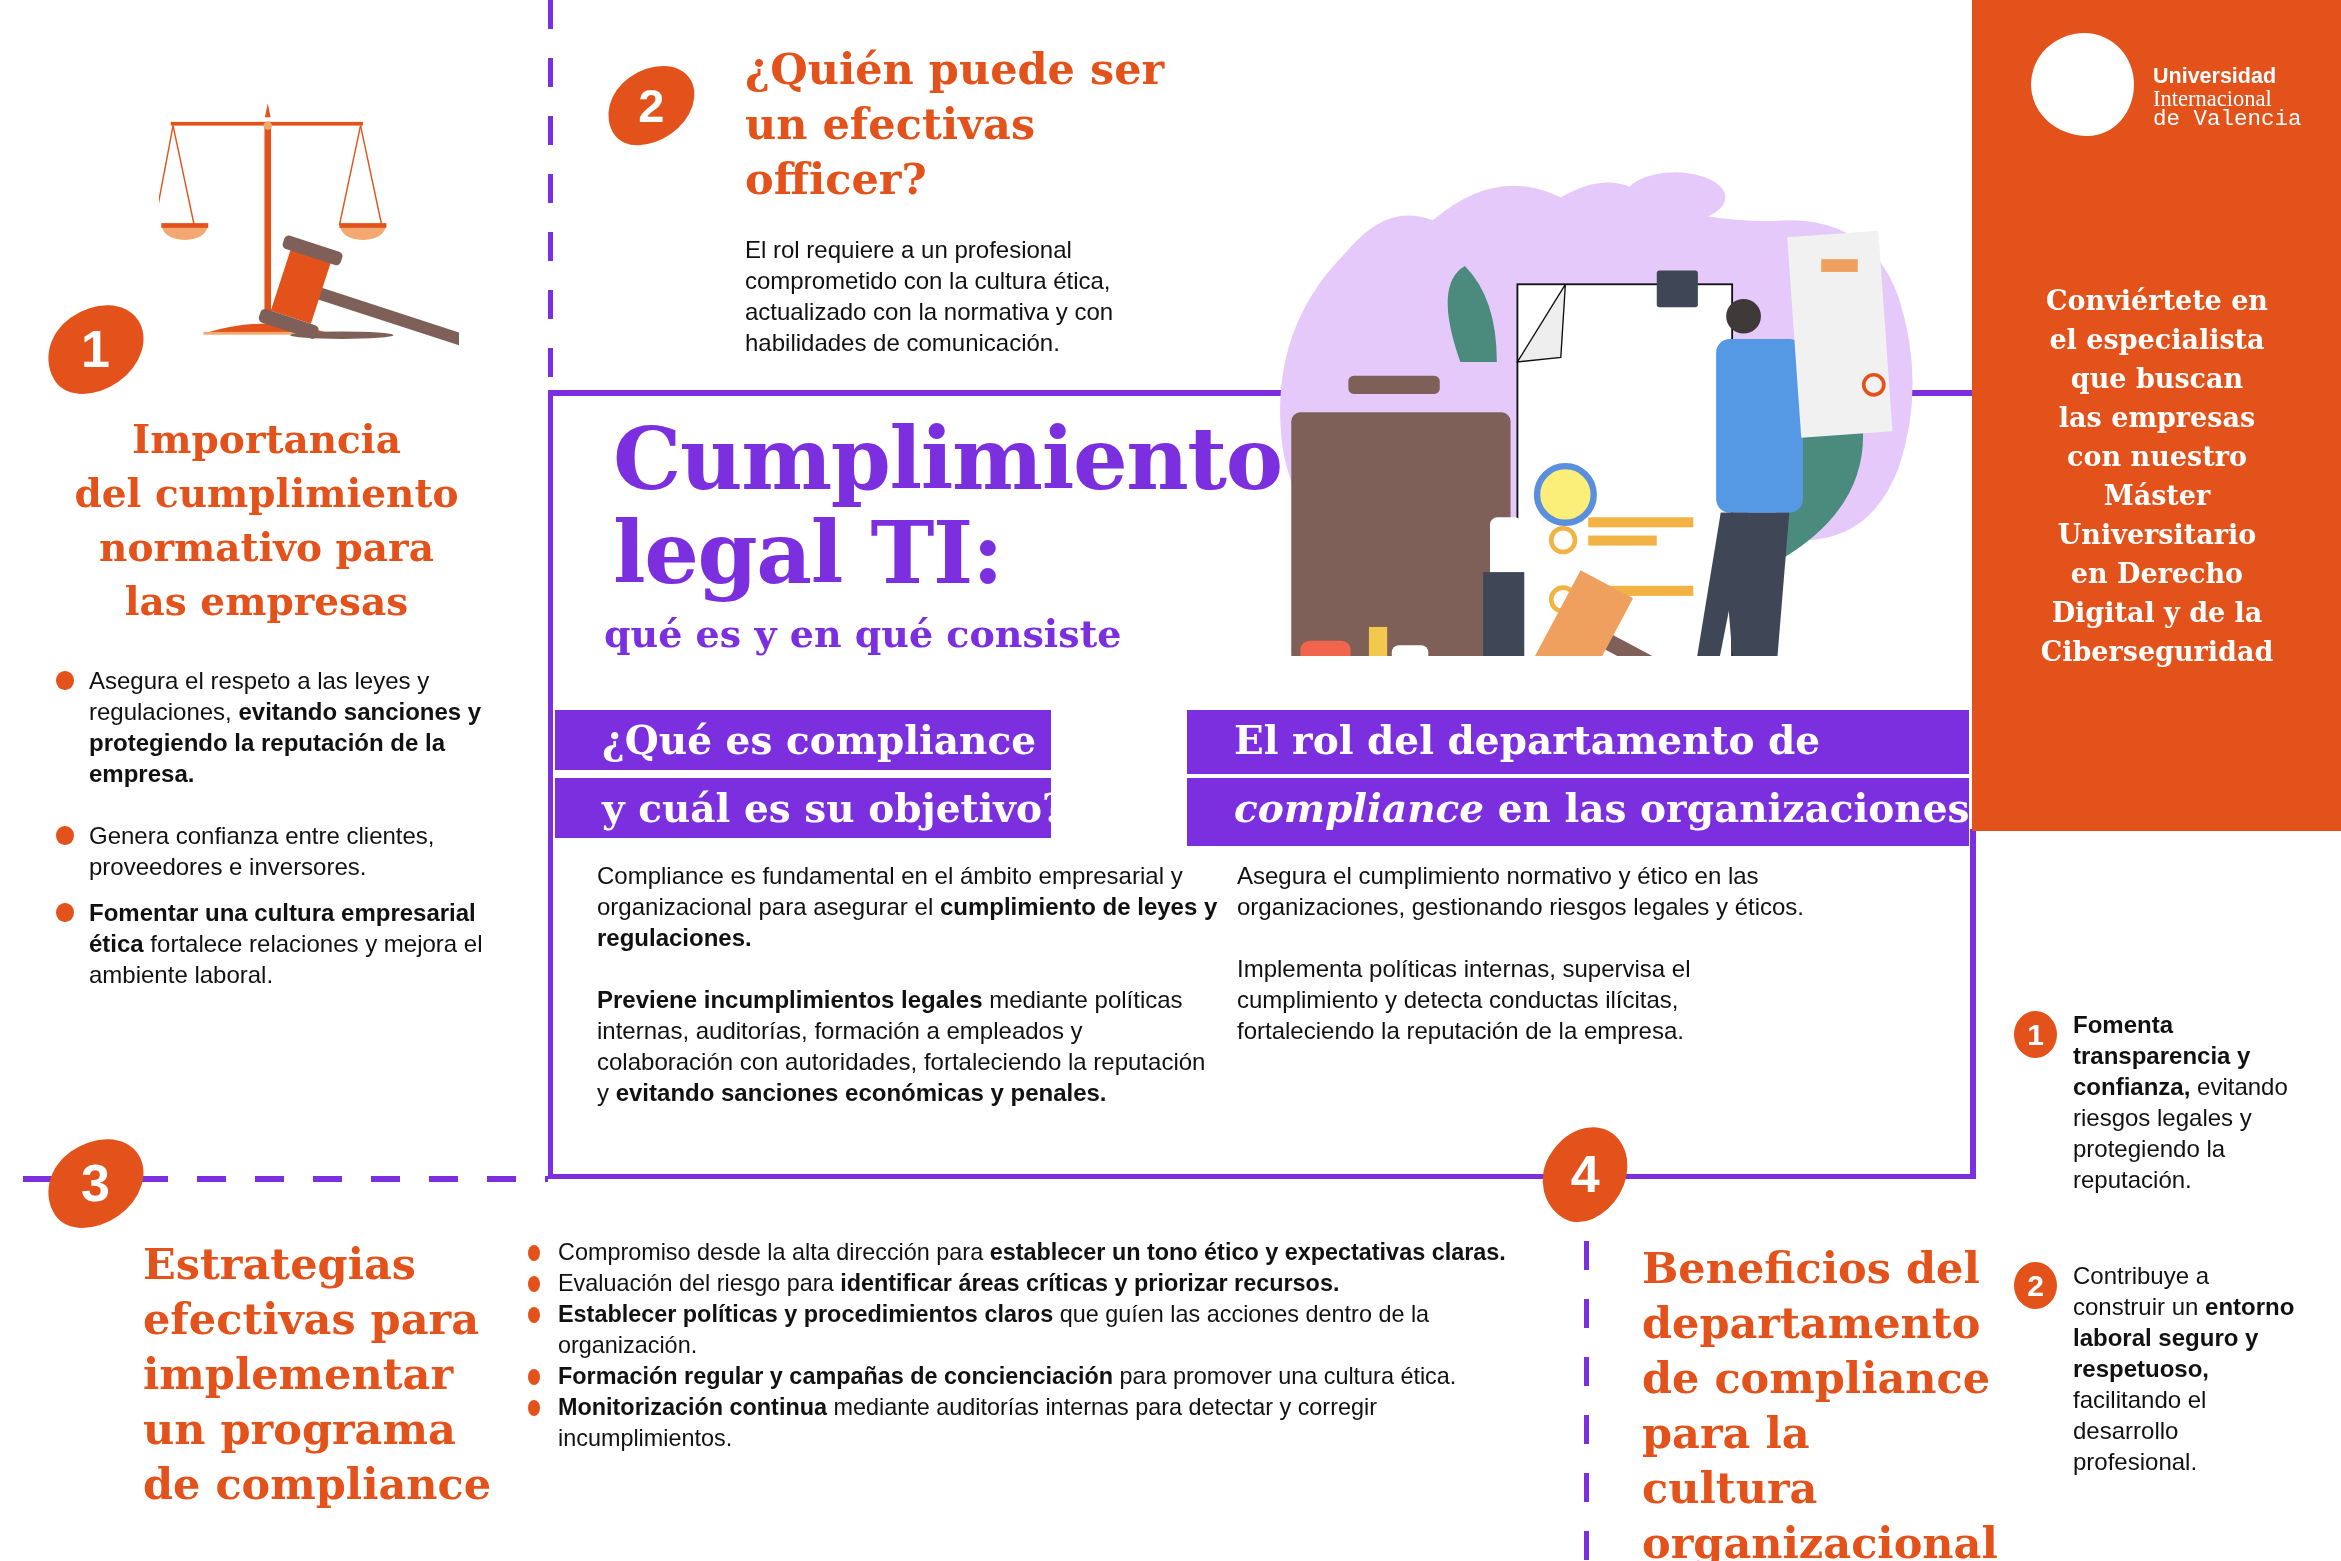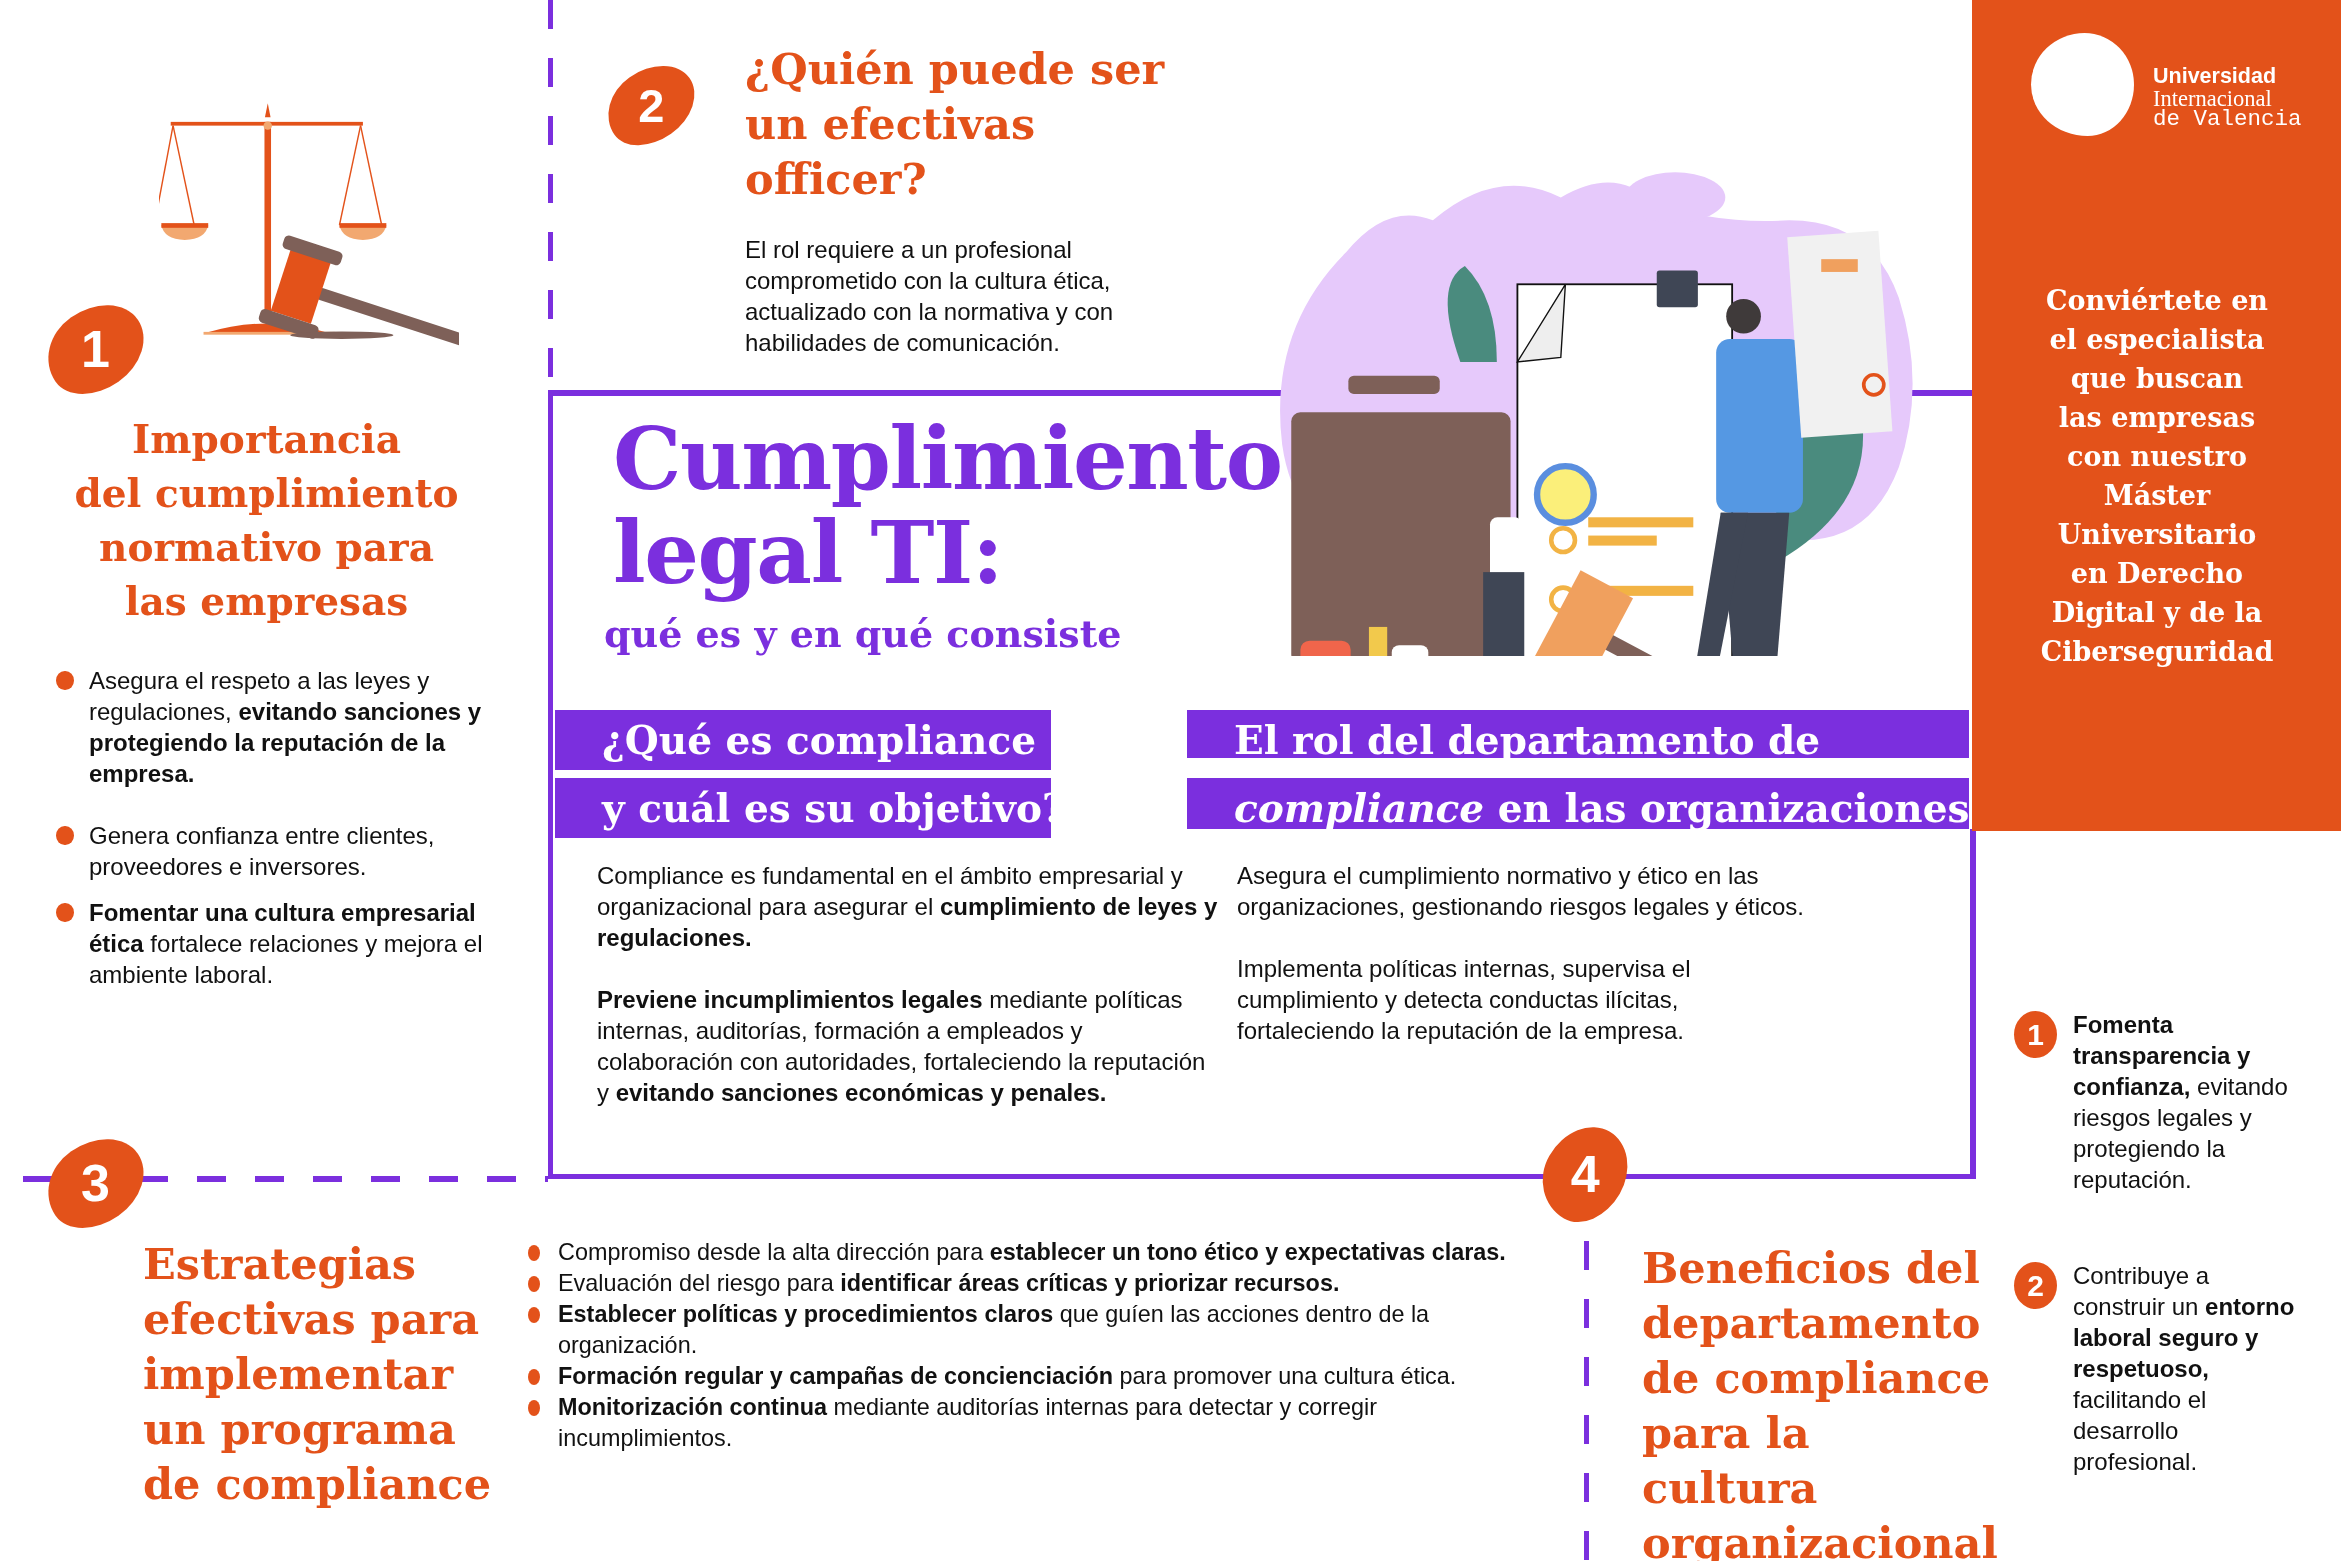--- a/index.html
+++ b/index.html
@@ -172,22 +172,22 @@
 <div class="purple-bar" style="left:555px; top:778px; width:496px; height:60px; line-height:60px;">y cuál es su objetivo?</div>
 <div class="abs body-text" style="left:597px; top:860px; width:623px;">
   <p style="margin:0 0 31px 0;">
     <span>Compliance es fundamental en el ámbito empresarial y organizacional para asegurar el </span><b>cumplimiento de leyes y regulaciones.</b>
   </p>
   <p style="margin:0;">
     <b>Previene incumplimientos legales</b><span> mediante políticas internas, auditorías, formación a empleados y colaboración con autoridades, fortaleciendo la reputación y </span><b>evitando sanciones económicas y penales.</b>
   </p>
 </div>
 
-<div class="purple-bar" style="left:1187px; top:710px; width:782px; height:48px; line-height:60px;">El rol del departamento de</div>
-<div class="purple-bar" style="left:1187px; top:778px; width:782px; height:51px; line-height:60px;">
+<div class="purple-bar" style="left:1187px; top:710px; width:782px; height:64px; line-height:60px;">El rol del departamento de</div>
+<div class="purple-bar" style="left:1187px; top:778px; width:782px; height:68px; line-height:60px;">
   <i>compliance</i><span> en las organizaciones</span>
 </div>
 <div class="abs body-text" style="left:1237px; top:860px; width:585px;">
   <p style="margin:0 0 31px 0;">Asegura el cumplimiento normativo y ético en las organizaciones, gestionando riesgos legales y éticos.</p>
   <p style="margin:0;">Implementa políticas internas, supervisa el cumplimiento y detecta conductas ilícitas, fortaleciendo la reputación de la empresa.</p>
 </div>
 
 <div class="badge" style="left:44px; top:1143px; width:103px; height:80px; font-size:52px;">
   <span>3</span>
 </div>

